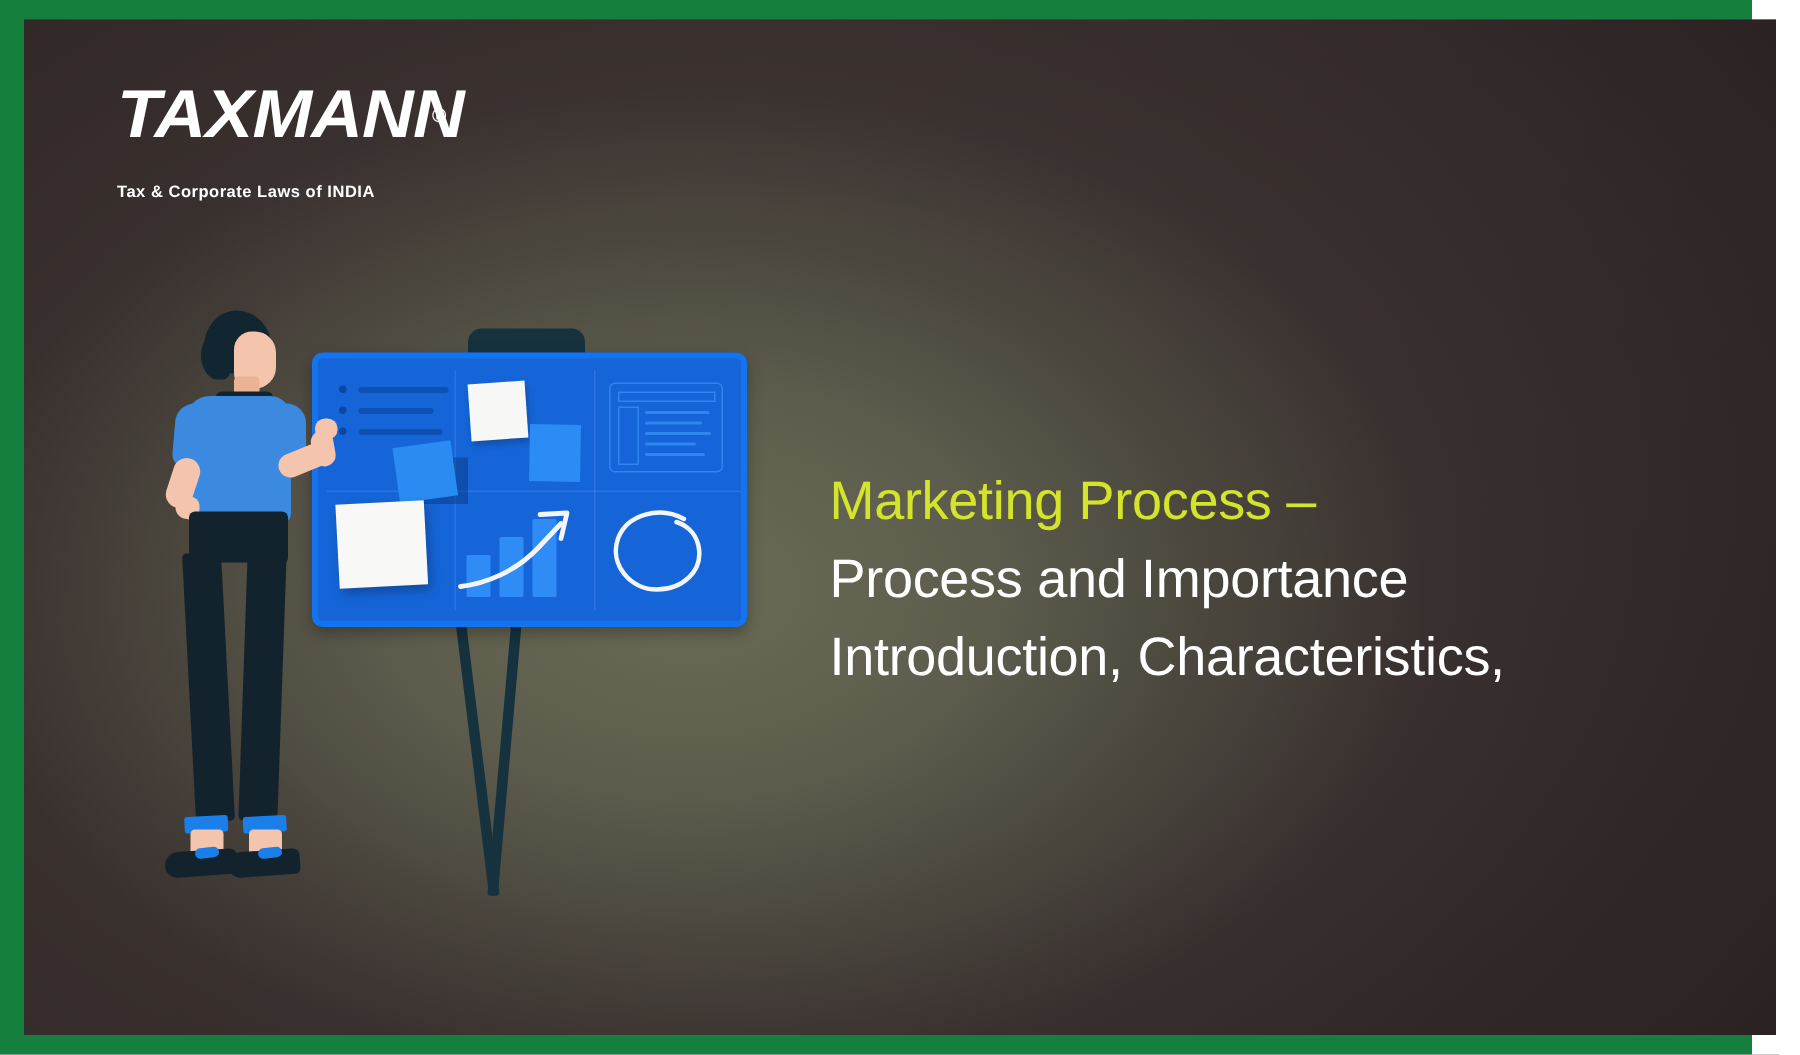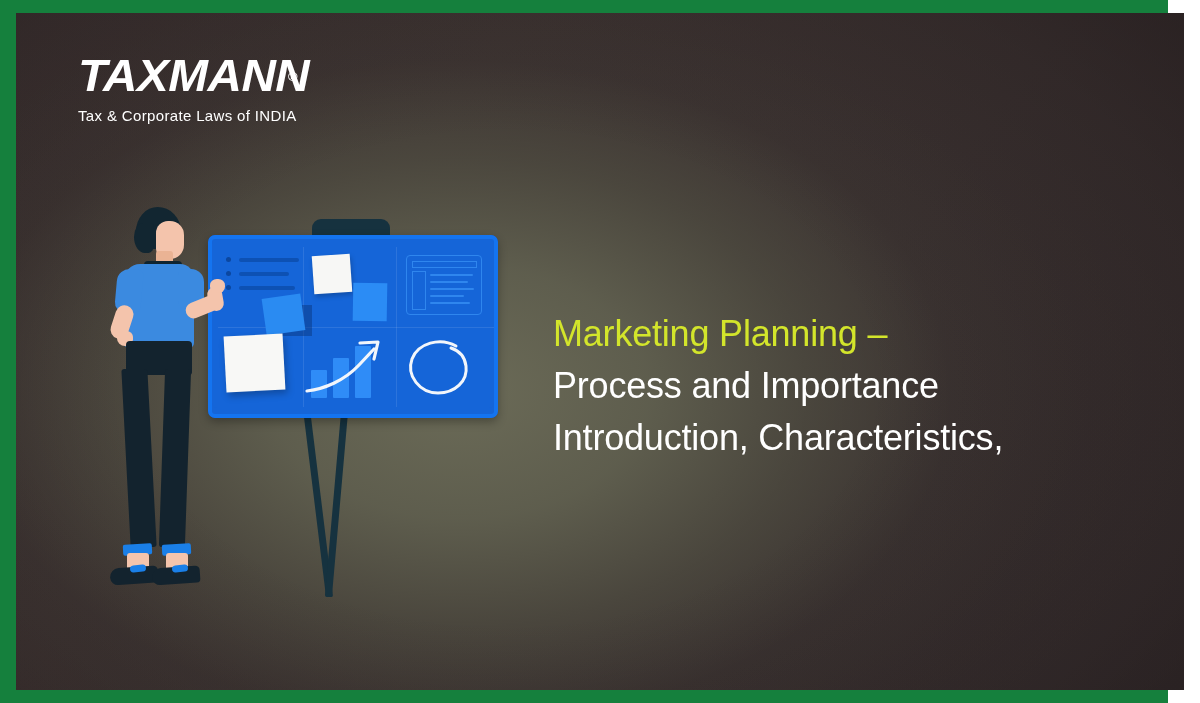--- a/index.html
+++ b/index.html
@@ -47,22 +47,22 @@
     font-size:45px;letter-spacing:-0.5px;
     color:#ffffff;line-height:1;
     transform:scaleX(1.06);transform-origin:left center;
     white-space:nowrap;
   }
   .logo-reg{
     position:absolute;left:210px;top:16px;
     font-size:13px;color:#ffffff;font-weight:bold;
   }
   .logo-tag{
-    display:block;margin-top:9px;
-    font-size:15px;font-weight:normal;color:#ffffff;
+    display:block;margin-top:24px;
+    font-size:11px;font-weight:bold;color:#ffffff;
     letter-spacing:0.35px;white-space:nowrap;
   }
 
   
   .headline{
     position:absolute;left:537px;top:295px;width:600px;
     font-size:36px;line-height:52px;font-weight:400;
     color:#ffffff;letter-spacing:-0.2px;
   }
   .headline .accent{color:#d3e52b;}
@@ -360,19 +360,19 @@
         <div class="ankle-r"></div>
         <div class="shoe-l"></div>
         <div class="shoe-r"></div>
         <div class="shoe-acc-l"></div>
         <div class="shoe-acc-r"></div>
       </div>
 
     </div>
 
     <div class="headline">
-      <span class="hl-line accent">Marketing Planning –</span>
+      <span class="hl-line accent">Marketing Process –</span>
       <span class="hl-line">Process and Importance</span>
       <span class="hl-line">Introduction, Characteristics,</span>
     </div>
 
   </div>
 </div>
 
 </body></html>

